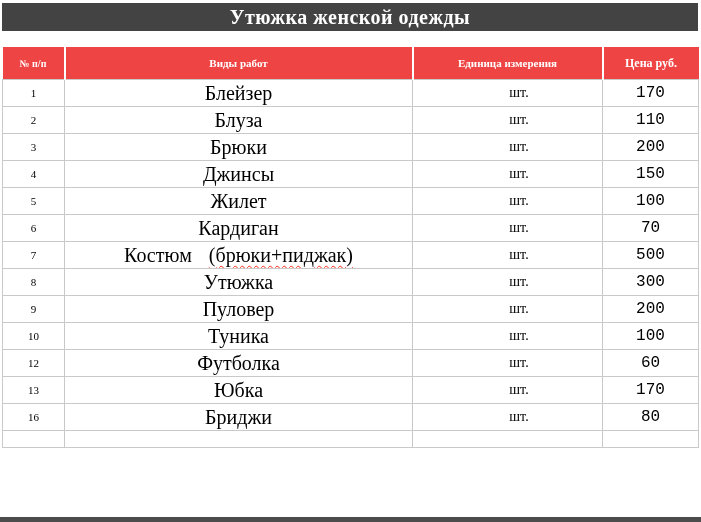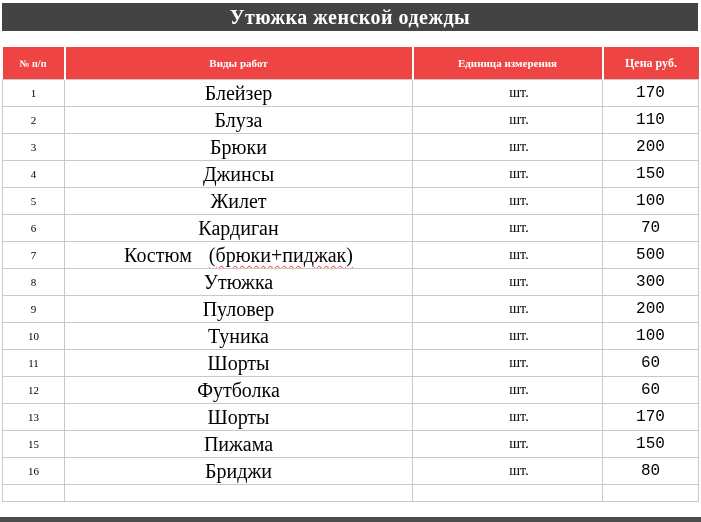--- a/index.html
+++ b/index.html
@@ -158,42 +158,30 @@
         <td class="c-unit">шт.</td>
         <td class="c-price">200</td>
       </tr>
       <tr>
         <td class="c-num">10</td>
         <td class="c-item">Туника</td>
         <td class="c-unit">шт.</td>
         <td class="c-price">100</td>
       </tr>
       <tr>
-        <td class="c-num">11</td>
-        <td class="c-item">Шорты</td>
-        <td class="c-unit">шт.</td>
-        <td class="c-price">60</td>
-      </tr>
-      <tr>
         <td class="c-num">12</td>
         <td class="c-item">Футболка</td>
         <td class="c-unit">шт.</td>
         <td class="c-price">60</td>
       </tr>
       <tr>
         <td class="c-num">13</td>
-        <td class="c-item">Шорты</td>
+        <td class="c-item">Юбка</td>
         <td class="c-unit">шт.</td>
         <td class="c-price">170</td>
-      </tr>
-      <tr>
-        <td class="c-num">15</td>
-        <td class="c-item">Пижама</td>
-        <td class="c-unit">шт.</td>
-        <td class="c-price">150</td>
       </tr>
       <tr>
         <td class="c-num">16</td>
         <td class="c-item">Бриджи</td>
         <td class="c-unit">шт.</td>
         <td class="c-price">80</td>
       </tr>
       <tr class="empty-row">
         <td class="c-num"></td>
         <td class="c-item"></td>

